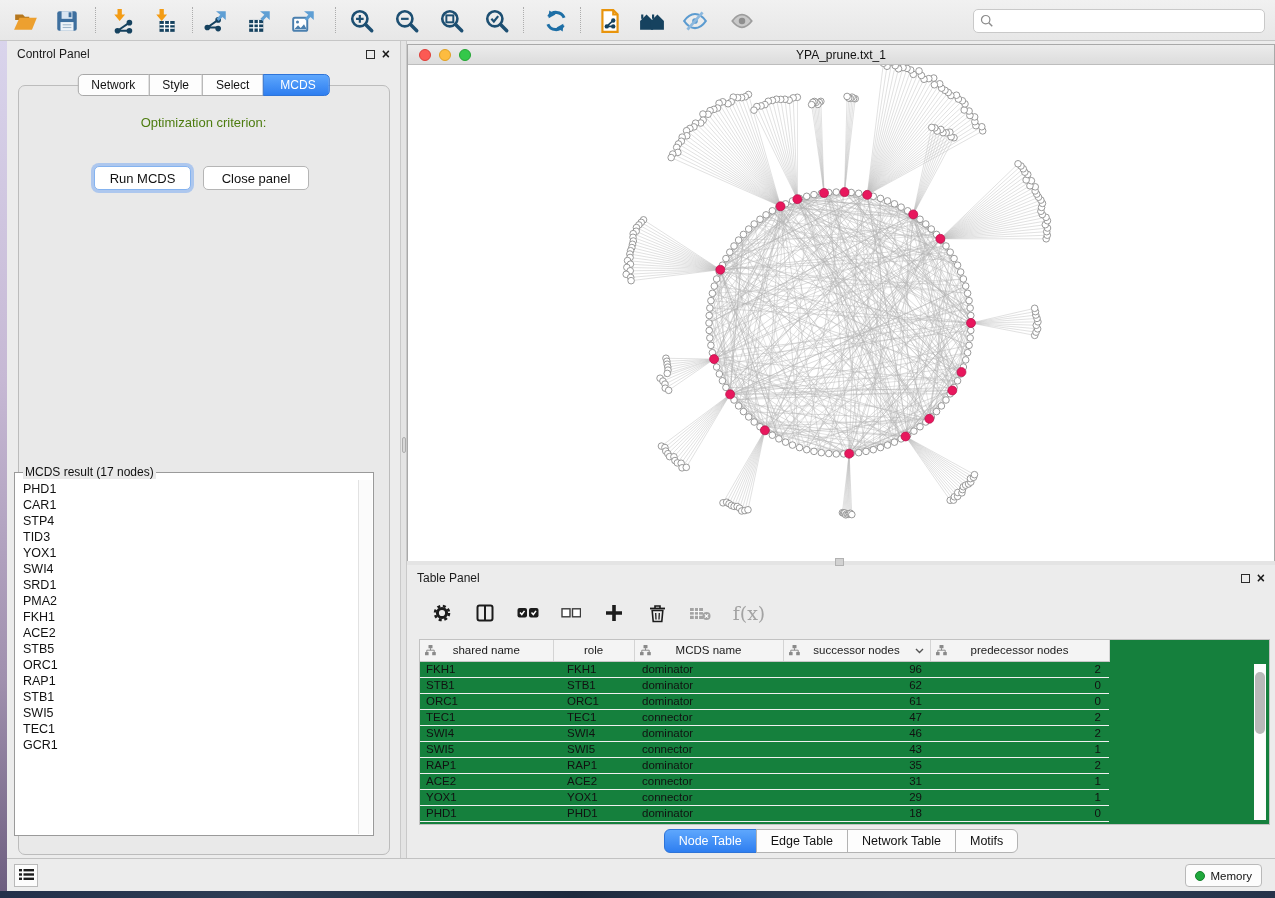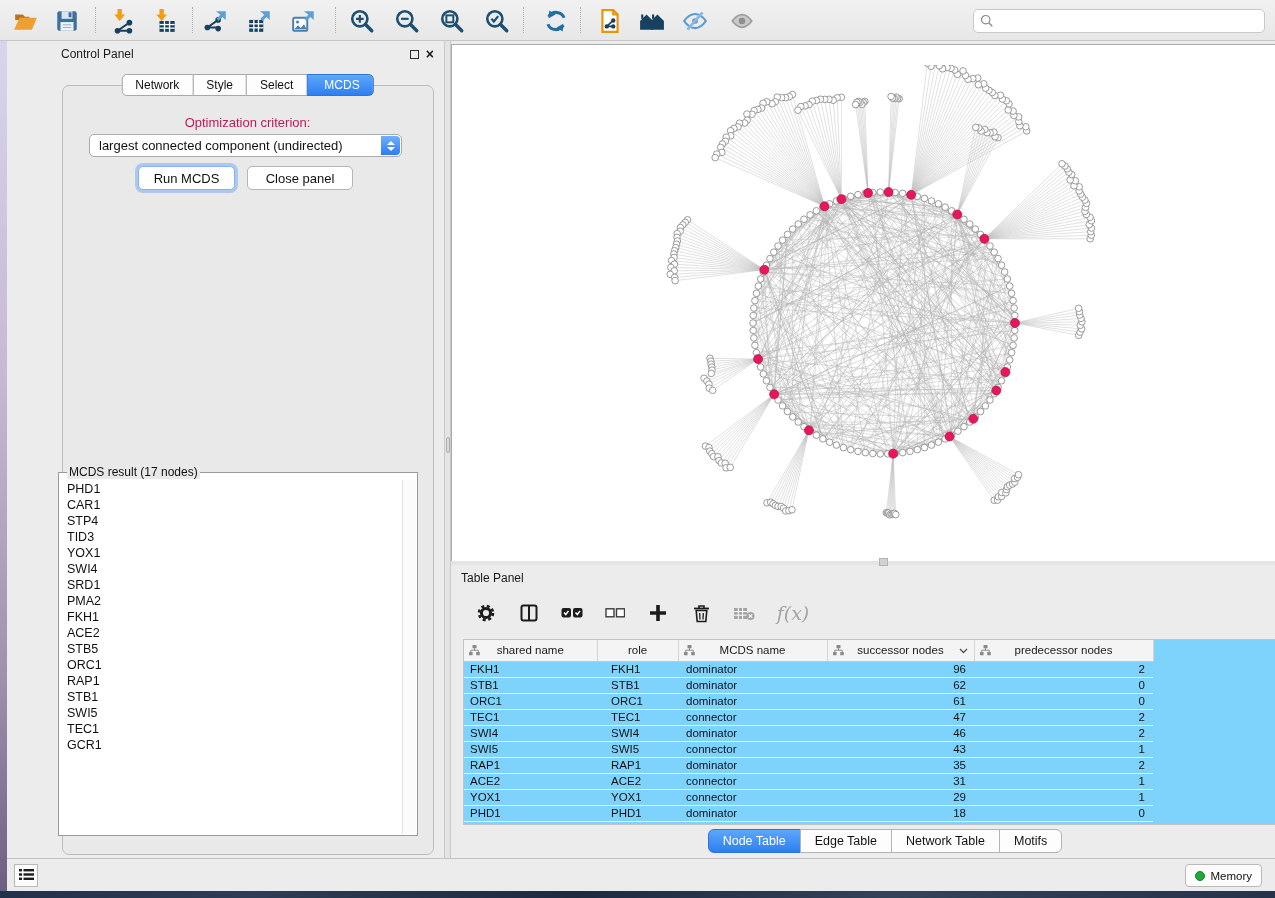--- a/index.html
+++ b/index.html
@@ -14,36 +14,36 @@
   .tsep { position:absolute; top:7px; width:0; height:26px; border-left:1px dotted #adadad; }
   .searchbox { position:absolute; left:973px; top:9px; width:292px; height:24px; background:#fff; border:1px solid #c9c9c9; border-radius:5px; display:flex; align-items:center; padding:0 6px; }
   .searchbox input { border:none; outline:none; flex:1; font-size:12px; background:transparent; margin-left:5px; }
 
   
   .wall-left { position:absolute; left:0; top:41px; width:7px; height:850px;
     background:linear-gradient(#d9d4ec 0%, #c6b8d4 40%, #a090ae 75%, #6e5f80 100%); }
   .wall-bottom { position:absolute; left:0; top:891px; width:1275px; height:7px;
     background:linear-gradient(90deg,#23304a,#2e3d55 20%,#1e2a3e 45%,#34425a 70%,#26334a 100%); }
 
-  .content { position:absolute; left:7px; top:41px; width:1224px; height:817px;margin-left:44px; }
+  .content { position:absolute; left:7px; top:41px; width:1224px; height:817px; }
 
   
   .control-panel { position:absolute; left:0; top:0; width:393px; height:817px; }
   .panel-titlebar { position:absolute; left:0; top:0; width:100%; height:26px; display:flex; align-items:center; padding:0 10px; }
   .panel-title { font-size:12px; color:#1a1a1a; }
   .win-mini { margin-left:auto; display:flex; align-items:center; gap:7px; }
   .float-ico { width:9px; height:9px; border:1.5px solid #2b2b2b; display:inline-block; }
   .close-ico { font-size:14px; font-weight:bold; color:#1a1a1a; line-height:9px; }
   .panel-box { position:absolute; left:11px; top:44px; width:372px; height:770px; background:#e9e9e9; border:1px solid #bcbcbc; border-radius:7px; }
   .seg-tabs { position:absolute; top:33px; left:50%; transform:translateX(-50%); display:flex; z-index:3; }
   .seg-tabs button { border:1px solid #a8a8a8; margin-left:-1px; background:#fdfdfd; padding:3px 13px; font-size:12px; color:#111; cursor:default; }
   .seg-tabs button:first-child { border-radius:5px 0 0 5px; margin-left:0; }
   .seg-tabs button:last-child { border-radius:0 5px 5px 0; }
   .seg-tabs button.active { background:linear-gradient(#5ea7fd,#2e7ef0); border-color:#2e74d8; color:#fff;padding-left:17px; }
-  .opt-label { position:absolute; left:0; top:74px; width:100%; text-align:center; font-size:13px; color:#be185d; }
+  .opt-label { position:absolute; left:0; top:74px; width:100%; text-align:center; font-size:13px; color:#4d7c0f; }
   .selectbox { position:absolute; left:38px; top:93px; width:313px; height:23px; background:#fff; border:1px solid #ababab; border-radius:5px; font-size:13px; line-height:21px; padding-left:9px; color:#111; }
   .selectbox .stepper { position:absolute; right:1px; top:1px; bottom:1px; width:19px; border-radius:0 4px 4px 0; background:linear-gradient(#6fb1fd,#2d7cf0); display:flex; flex-direction:column; align-items:center; justify-content:center; gap:2px; }
   .stepper i { width:0; height:0; border-left:4px solid transparent; border-right:4px solid transparent; display:block; }
   .stepper .up { border-bottom:4px solid #fff; }
   .stepper .dn { border-top:4px solid #fff; }
   .btn { position:absolute; top:125px; height:24px; background:#fff; border:1px solid #b5b5b5; border-radius:5px; font-size:13px; color:#111; cursor:default; }
   .btn.run { left:87px; width:97px; border-color:#85b3ef; box-shadow:0 0 0 3px rgba(100,158,245,.45); }
   .btn.closep { left:196px; width:106px; }
   .result-fs { position:absolute; left:7px; top:424px; width:360px; height:371px; border:1px solid #9a9a9a; background:#fff; }
   .result-fs legend { font-size:12px; color:#111; margin-left:8px; padding:0 2px; background:#e9e9e9; }
@@ -67,22 +67,22 @@
   .tl-yellow { background:#fdbc40; border:1px solid #dfa023; }
   .tl-green { background:#34c84a; border:1px solid #23a433; }
   .net-title { position:absolute; left:0; right:0; text-align:center; font-size:12px; color:#111; }
   .net-canvas { position:absolute; left:0; top:20px; width:866px; height:496px; background:#fff; }
 
   
   .table-panel { position:absolute; left:0; top:524px; width:868px; height:293px; }
   .tp-toolbar { position:absolute; left:12px; top:26px; width:845px; height:44px; display:flex; align-items:center; gap:21px; padding-left:12px; }
   .tp-ico { border:none; background:transparent; padding:0; width:22px; height:22px; cursor:default; }
   .tp-ico svg { display:block; margin:auto; }
-  .fx { font-family:"DejaVu Serif","Liberation Serif",serif; font-style:italic; font-size:19px; color:#a3a3a3; }
-  .tablebox { position:absolute; left:12px; top:74px; width:851px; height:186px; background:#7dd3fc; border:1px solid #c2c2c2; }
+  .fx { font-family:"DejaVu Serif","Liberation Serif",serif; font-size:19px; color:#a3a3a3; }
+  .tablebox { position:absolute; left:12px; top:74px; width:851px; height:186px; background:#15803d; border:1px solid #c2c2c2; }
   table.grid { border-collapse:collapse; table-layout:fixed; width:689px; }
   table.grid th { height:21px; background:#f4f4f4; border-right:1px solid #d4d4d4; border-bottom:1px solid #c6c6c6; font-weight:normal; font-size:11.5px; color:#1a1a1a; position:relative; text-align:center; }
   table.grid th .th-ico { position:absolute; left:5px; top:5px; }
   table.grid th .sortv { position:absolute; right:6px; top:8px; }
   table.grid td { height:16px; font-size:11.5px; color:#111; padding:0 8px; border-bottom:1px solid #f0f0f0; white-space:nowrap; overflow:hidden; }
   table.grid td.num { text-align:right; }
   table.grid td.c0 { padding-left:6px; }
   table.grid td.c1 { padding-left:14px; }
   .tscroll { position:absolute; top:24px; right:3px; width:12px; height:156px; background:#fdfdfd; }
   .tscroll .thumb { position:absolute; left:1px; top:8px; width:10px; height:62px; background:#b9b9b9; border-radius:6px; }
@@ -267,27 +267,20 @@
         </span>
       </div>
       <div class="panel-box"></div>
       <div class="seg-tabs">
           <button>Network</button>
           <button>Style</button>
           <button>Select</button>
           <button class="active">MCDS</button>
         </div>
       <div class="opt-label">Optimization criterion:</div>
-      <div class="selectbox">
-        <span>largest connected component (undirected)</span>
-        <span class="stepper">
-            <i class="up"></i>
-            <i class="dn"></i>
-          </span>
-      </div>
       <button class="btn run">Run MCDS</button>
       <button class="btn closep">Close panel</button>
       <fieldset class="result-fs">
         <legend>MCDS result (17 nodes)</legend>
         <ul class="result-list">
             <li>PHD1</li>
             <li>CAR1</li>
             <li>STP4</li>
             <li>TID3</li>
             <li>YOX1</li>
@@ -308,20 +301,28 @@
       </fieldset>
     </div>
 
     <div class="vsplit">
         <div class="handle"></div>
       </div>
 
     <div class="rightside">
 
       <div class="net-window">
+        <div class="net-titlebar">
+          <span class="net-title">YPA_prune.txt_1</span>
+          <span class="traffic">
+            <span class="tl-red"></span>
+            <span class="tl-yellow"></span>
+            <span class="tl-green"></span>
+          </span>
+        </div>
         <svg id="net-svg" class="net-canvas" viewBox="0 0 866 496">
             <g>
               <line x1="479.52780940093385" y1="380.07418782670027" x2="346.2132438531676" y2="357.0031942404078" stroke="#bfbfbf" stroke-width="0.55" opacity="0.8"></line>
               <line x1="314.44080584143205" y1="200.200035737138" x2="340.70117850615657" y2="164.05573357657576" stroke="#bfbfbf" stroke-width="0.55" opacity="0.8"></line>
               <line x1="358.05793832845325" y1="366.1368185021234" x2="486.41936670324714" y2="138.8382086085581" stroke="#bfbfbf" stroke-width="0.55" opacity="0.8"></line>
               <line x1="306.30642045650086" y1="221.09303505377267" x2="330.58744900628017" y2="175.07536855103797" stroke="#bfbfbf" stroke-width="0.55" opacity="0.8"></line>
               <line x1="472.4812262631181" y1="133.4115963653349" x2="465.30260177934684" y2="384.69623796595636" stroke="#bfbfbf" stroke-width="0.55" opacity="0.8"></line>
               <line x1="311.3328014419546" y1="308.9943839275782" x2="549.559194158568" y2="315.79996426286203" stroke="#bfbfbf" stroke-width="0.55" opacity="0.8"></line>
               <line x1="340.70117850615657" y1="351.9442664234242" x2="546.0677361026908" y2="193.5829868714259" stroke="#bfbfbf" stroke-width="0.55" opacity="0.8"></line>
               <line x1="308.61838836322227" y1="213.97752948877863" x2="405.98464886940735" y2="129.60918449689646" stroke="#bfbfbf" stroke-width="0.55" opacity="0.8"></line>

